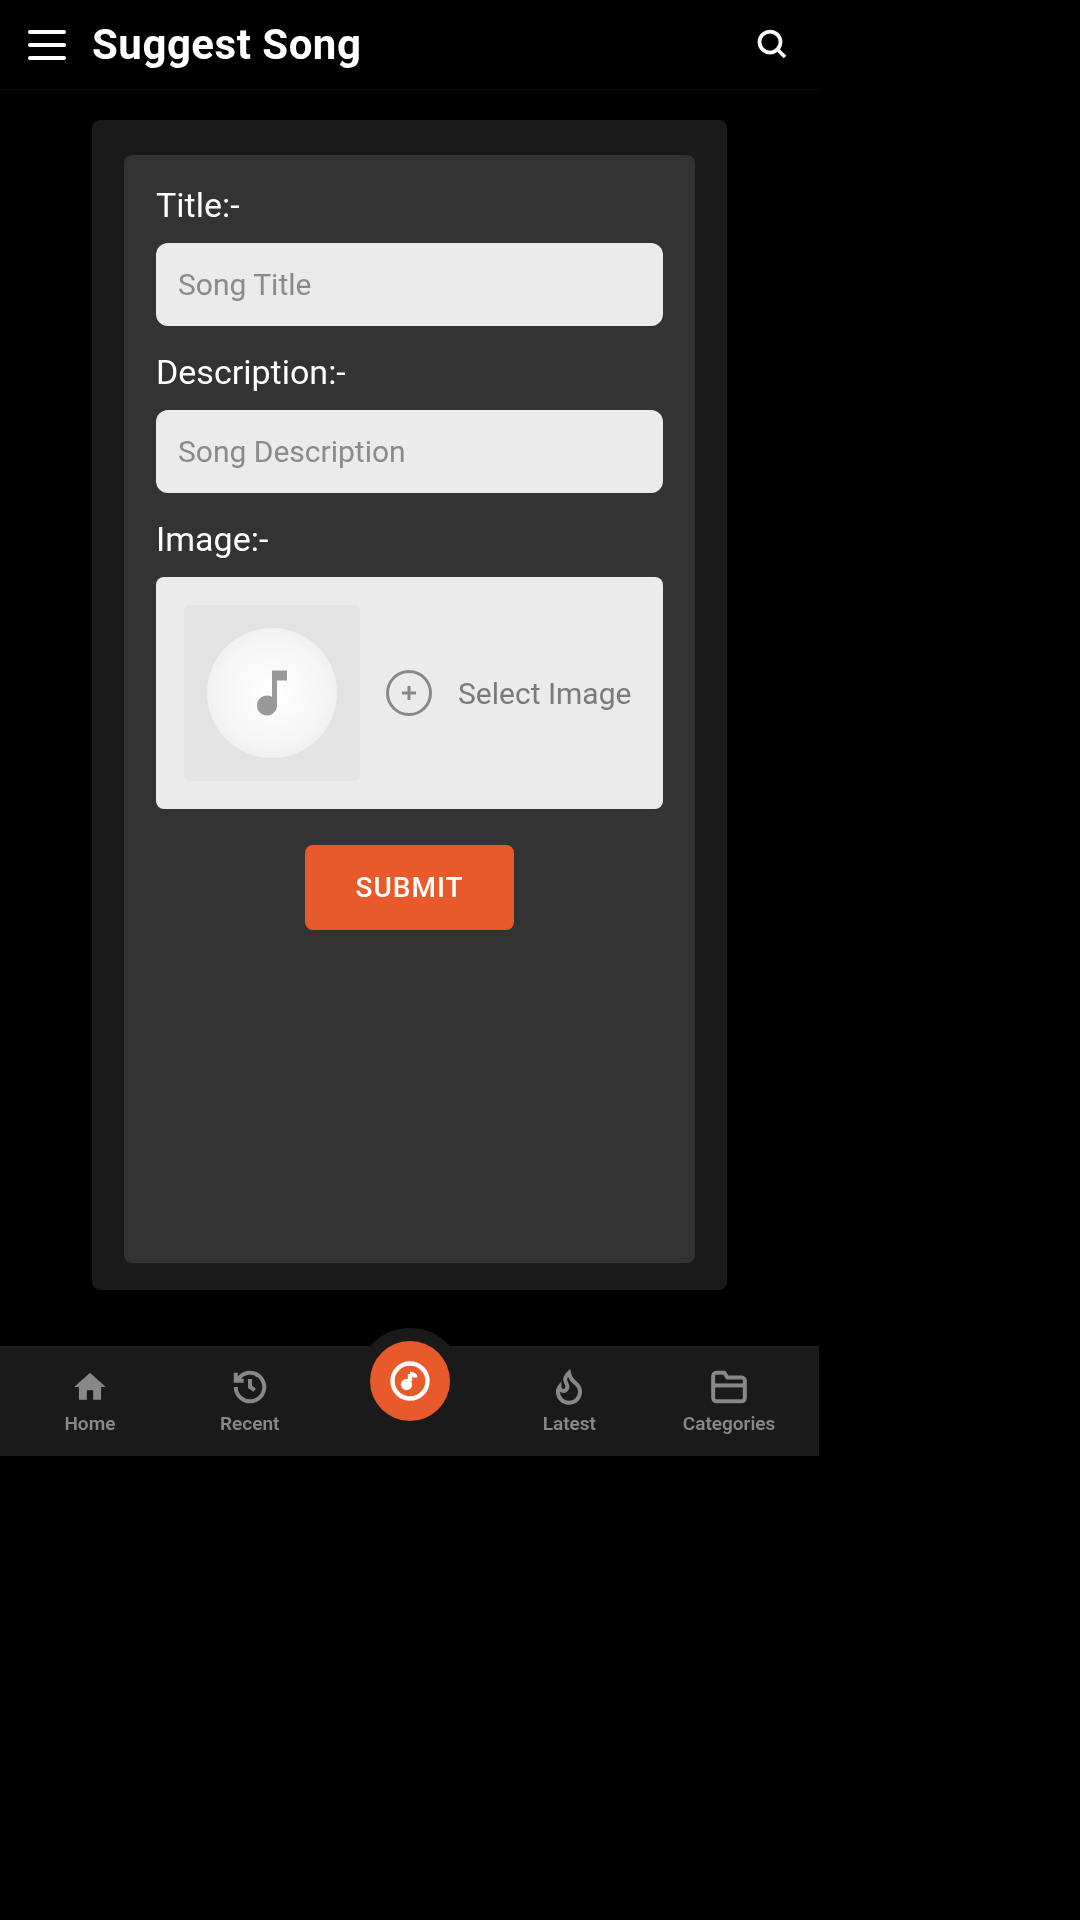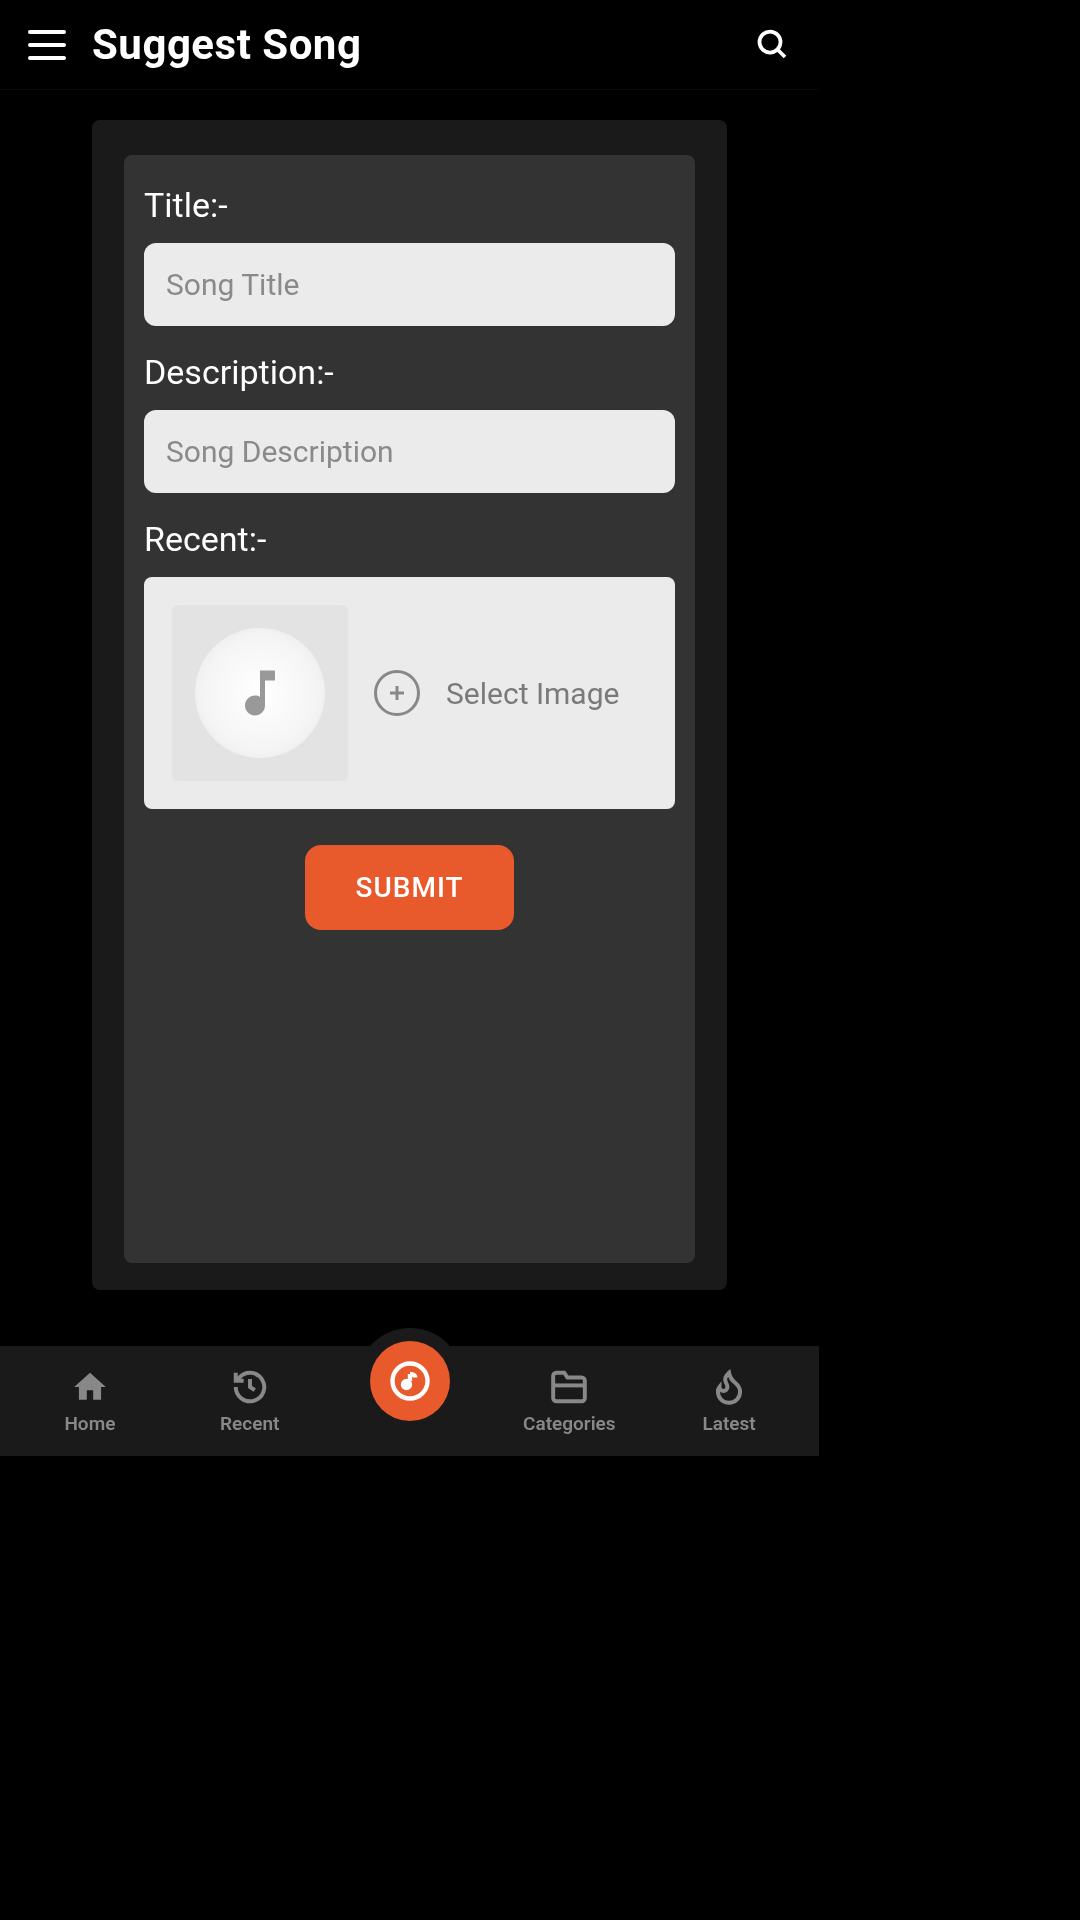--- a/index.html
+++ b/index.html
@@ -66,21 +66,21 @@
     .outer-card {
       background: #1a1a1a;
       border-radius: 8px;
       padding: 35px 32px 0;
       height: 1170px;
     }
     
     .form-card {
       background: #333333;
       border-radius: 8px;
-      padding: 30px 20px 40px;
+      padding: 30px 32px 40px;
       height: 1108px;
     }
     
     .form-label {
       color: #ffffff;
       font-size: 34px;
       font-weight: 400;
       margin-bottom: 18px;
     }
     
@@ -152,21 +152,21 @@
       color: #7a7a7a;
       font-size: 30px;
     }
     
     .submit-button {
       display: block;
       margin: 0 auto;
       background: #e85a2c;
       color: #ffffff;
       border: none;
-      border-radius: 16px;
+      border-radius: 8px;
       padding: 26px 50px;
       font-size: 28px;
       font-weight: 500;
       letter-spacing: 1px;
       cursor: pointer;
     }
     
     .bottom-nav {
       position: absolute;
       bottom: 0;
@@ -252,21 +252,21 @@
 <div class="main-content">
   <div class="outer-card">
     <div class="form-card">
       
       <div class="form-label">Title:-</div>
       <input type="text" class="text-input" placeholder="Song Title" style="">
       
       <div class="form-label">Description:-</div>
       <input type="text" class="text-input" placeholder="Song Description" style="">
       
-      <div class="form-label">Recent:-</div>
+      <div class="form-label">Image:-</div>
       <div class="image-picker">
         <div class="image-placeholder">
           <div class="music-circle">
             <svg width="60" height="60" viewBox="0 0 24 24" fill="#999999">
               <path d="M12 3v10.55c-.59-.34-1.27-.55-2-.55-2.21 0-4 1.79-4 4s1.79 4 4 4 4-1.79 4-4V7h4V3h-6z"></path>
             </svg>
           </div>
         </div>
         <div class="plus-circle">
           <svg viewBox="0 0 24 24" stroke="#888888" stroke-width="3" fill="none">
@@ -297,31 +297,31 @@
       <polyline points="3 3 3 8 8 8"></polyline>
       <polyline points="12 7 12 12 15 14"></polyline>
     </svg>
     <span class="nav-label">Recent</span>
   </div>
 
   <div class="nav-spacer"></div>
 
   <div class="nav-item">
     <svg viewBox="0 0 24 24" fill="none" stroke="#888888" stroke-width="2.5">
+      <path d="M8.5 14.5A2.5 2.5 0 0 0 11 12c0-1.38-.5-2-1-3-1.072-2.143-.224-4.054 2-6 .5 2.5 2 4.9 4 6.5 2 1.6 3 3.5 3 5.5a7 7 0 1 1-14 0c0-1.153.433-2.294 1-3a2.5 2.5 0 0 0 2.5 2.5z"></path>
+    </svg>
+    <span class="nav-label">Latest</span>
+  </div>
+
+  <div class="nav-item">
+    <svg viewBox="0 0 24 24" fill="none" stroke="#888888" stroke-width="2.5">
       <path d="M22 19a2 2 0 0 1-2 2H4a2 2 0 0 1-2-2V5a2 2 0 0 1 2-2h5l2 3h9a2 2 0 0 1 2 2z"></path>
       <line x1="2" y1="11" x2="22" y2="11"></line>
     </svg>
     <span class="nav-label">Categories</span>
-  </div>
-
-  <div class="nav-item">
-    <svg viewBox="0 0 24 24" fill="none" stroke="#888888" stroke-width="2.5">
-      <path d="M8.5 14.5A2.5 2.5 0 0 0 11 12c0-1.38-.5-2-1-3-1.072-2.143-.224-4.054 2-6 .5 2.5 2 4.9 4 6.5 2 1.6 3 3.5 3 5.5a7 7 0 1 1-14 0c0-1.153.433-2.294 1-3a2.5 2.5 0 0 0 2.5 2.5z"></path>
-    </svg>
-    <span class="nav-label">Latest</span>
   </div>
 </div>
 
 <div class="center-button-wrapper">
   <div class="center-button">
     <svg width="42" height="42" viewBox="0 0 24 24" fill="none" stroke="#ffffff" stroke-width="2.5">
       <circle cx="12" cy="12" r="10"></circle>
       <path d="M12 8v4" fill="none"></path>
       <circle cx="10" cy="14" r="2" fill="#ffffff"></circle>
       <path d="M12 8c2 0 3 1 3 2"></path>

